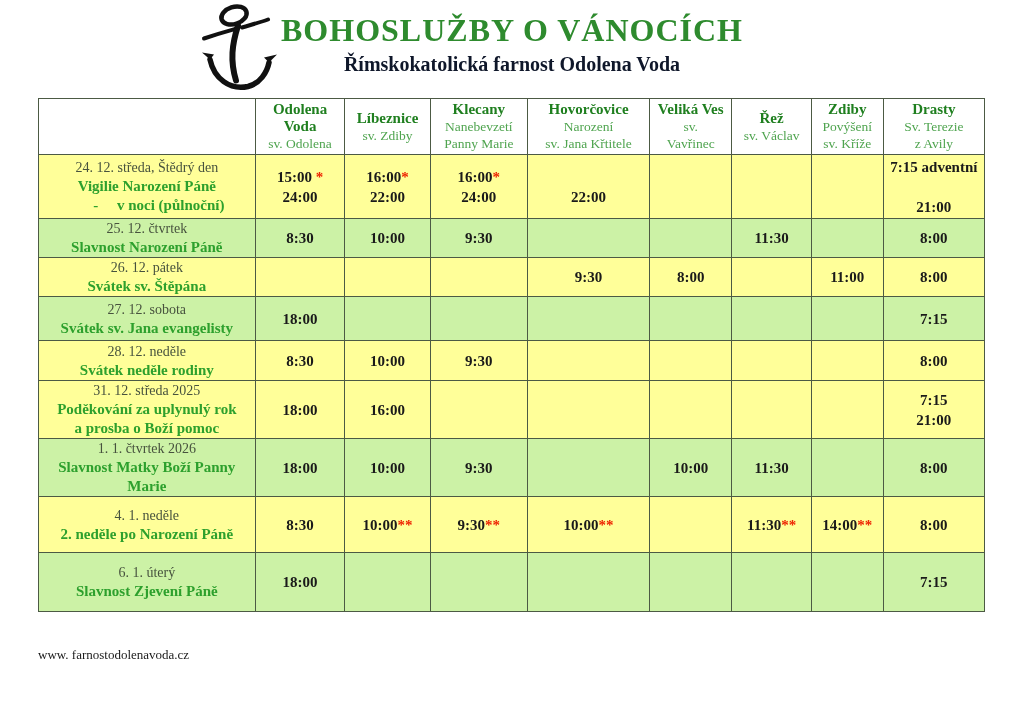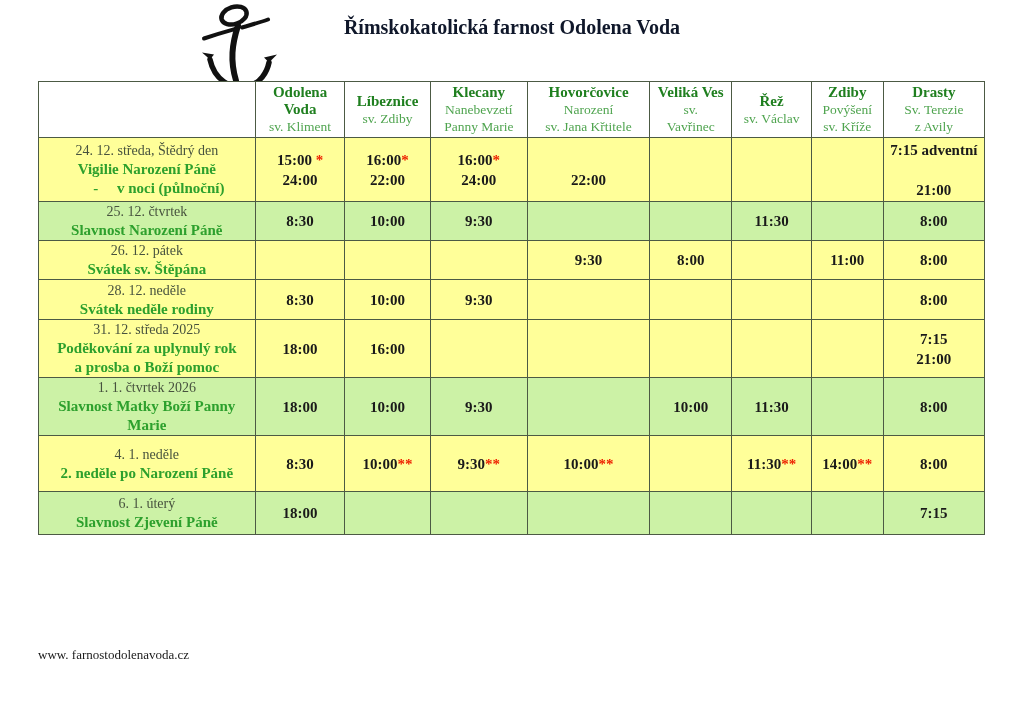--- a/index.html
+++ b/index.html
@@ -5,21 +5,21 @@
   html,body{margin:0;padding:0;}
   body{
     width:1024px;height:724px;background:#ffffff;position:relative;overflow:hidden;
     font-family:"Liberation Serif", serif;
   }
   .logo{position:absolute;left:194px;top:2px;width:90px;height:96px;}
   .titles{position:absolute;left:0;top:12px;width:1024px;text-align:center;}
   .main-title{margin:0;font-size:32px;font-weight:bold;letter-spacing:1px;color:var(--title-green);}
   .sub-title{margin:4px 0 0 0;font-size:20px;font-weight:bold;color:#0f172a;}
   table.schedule{
-    position:absolute;left:38px;top:81px;width:947px;
+    position:absolute;left:38px;top:98px;width:947px;
     border-collapse:collapse;table-layout:fixed;
   }
   .schedule th,.schedule td{border:1px solid var(--border);}
   .schedule thead th{background:#ffffff;vertical-align:middle;text-align:center;padding:2px 1px;}
   .town{font-size:15px;font-weight:bold;color:var(--town-green);line-height:17px;}
   .church{font-size:13.5px;font-weight:normal;color:var(--church-green);line-height:17px;}
   .schedule tbody td{vertical-align:middle;text-align:center;padding:0 2px;}
   td.date-cell{text-align:left;vertical-align:top;padding:2px 5px 2px 7px;}
   .date-line{font-size:14px;color:var(--date-text);line-height:19px;white-space:nowrap;}
   .feast-line{font-size:15px;font-weight:bold;color:var(--feast-green);line-height:19px;}
@@ -42,20 +42,21 @@
     <path d="M10 36 C 28 30, 36 28, 43 26" stroke="#111" stroke-width="4" fill="none" stroke-linecap="round"></path>
     <path d="M48 25 C 58 22, 66 20, 74 17" stroke="#111" stroke-width="4" fill="none" stroke-linecap="round"></path>
     <path d="M44 23 C 38 42, 36 58, 42 78" stroke="#111" stroke-width="6" fill="none" stroke-linecap="round"></path>
     <path d="M16 57 C 20 76, 36 88, 54 84 C 66 81, 73 70, 75 60" stroke="#111" stroke-width="5.5" fill="none" stroke-linecap="round"></path>
     <path d="M16 57 L 8 50 L 20 52 Z" fill="#111"></path>
     <path d="M75 60 L 83 52 L 70 55 Z" fill="#111"></path>
   </svg>
 </div>
 
 <div class="titles">
+  <h1 class="main-title">BOHOSLUŽBY O VÁNOCÍCH</h1>
   <h2 class="sub-title">Římskokatolická farnost Odolena Voda</h2>
 </div>
 
 <table class="schedule">
   <colgroup id="cols">
       <col style="width: 22.9%;">
       <col style="width: 9.5%;">
       <col style="width: 9%;">
       <col style="width: 10.3%;">
       <col style="width: 12.9%;">
@@ -63,21 +64,21 @@
       <col style="width: 8.4%;">
       <col style="width: 7.6%;">
       <col style="width: 10.7%;">
     </colgroup>
   <thead>
       <tr id="header-row" style="height: 54px;">
         <th></th>
         <th>
           <div class="town">Odolena</div>
           <div class="town">Voda</div>
-          <div class="church">sv. Kliment</div>
+          <div class="church">sv. Odolena</div>
         </th>
         <th>
           <div class="town">Líbeznice</div>
           <div class="church">sv. Zdiby</div>
         </th>
         <th>
           <div class="town">Klecany</div>
           <div class="church">Nanebevzetí</div>
           <div class="church">Panny Marie</div>
         </th>
@@ -178,20 +179,38 @@
           <div class="time-line"><span>8:00</span></div>
         </td>
         <td class="time-cell"></td>
         <td class="time-cell">
           <div class="time-line"><span>11:00</span></div>
         </td>
         <td class="time-cell">
           <div class="time-line"><span>8:00</span></div>
         </td>
       </tr>
+      <tr class="green" style="height: 44px;">
+        <td class="date-cell">
+          <div class="date-line">27. 12. sobota</div>
+          <div class="feast-line">Svátek sv. Jana evangelisty</div>
+        </td>
+        <td class="time-cell">
+          <div class="time-line"><span>18:00</span></div>
+        </td>
+        <td class="time-cell"></td>
+        <td class="time-cell"></td>
+        <td class="time-cell"></td>
+        <td class="time-cell"></td>
+        <td class="time-cell"></td>
+        <td class="time-cell"></td>
+        <td class="time-cell">
+          <div class="time-line"><span>7:15</span></div>
+        </td>
+      </tr>
       <tr class="yellow" style="height: 40px;">
         <td class="date-cell">
           <div class="date-line">28. 12. neděle</div>
           <div class="feast-line">Svátek neděle rodiny</div>
         </td>
         <td class="time-cell">
           <div class="time-line"><span>8:30</span></div>
         </td>
         <td class="time-cell">
           <div class="time-line"><span>10:00</span></div>
@@ -277,21 +296,21 @@
         <td class="time-cell">
           <div class="time-line"><span>11:30</span><span class="mark">**</span></div>
         </td>
         <td class="time-cell">
           <div class="time-line"><span>14:00</span><span class="mark">**</span></div>
         </td>
         <td class="time-cell">
           <div class="time-line"><span>8:00</span></div>
         </td>
       </tr>
-      <tr class="green" style="height: 43px;">
+      <tr class="green" style="height: 59px;">
         <td class="date-cell">
           <div class="date-line">6. 1. úterý</div>
           <div class="feast-line">Slavnost Zjevení Páně</div>
         </td>
         <td class="time-cell">
           <div class="time-line"><span>18:00</span></div>
         </td>
         <td class="time-cell"></td>
         <td class="time-cell"></td>
         <td class="time-cell"></td>

